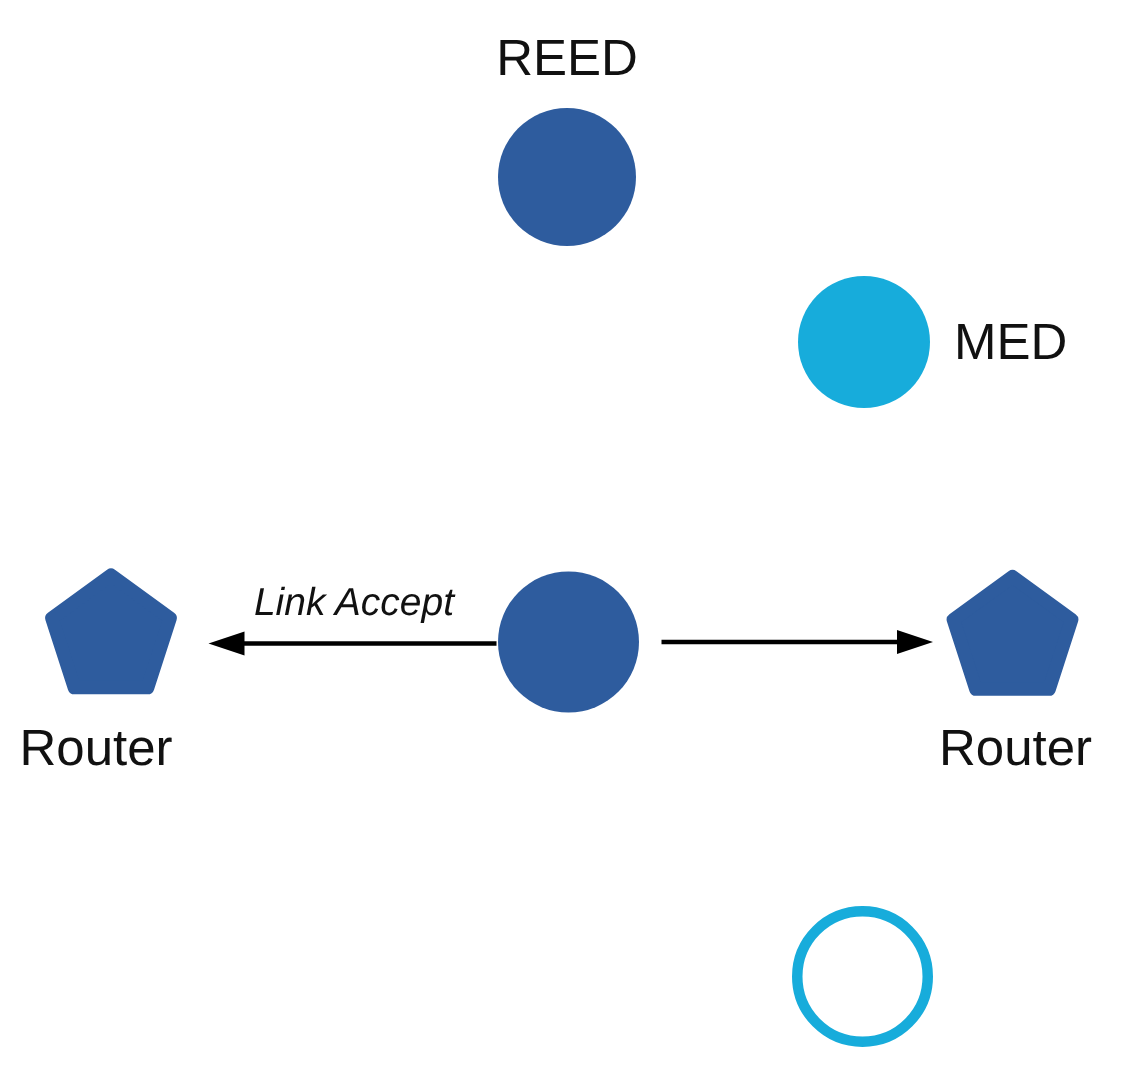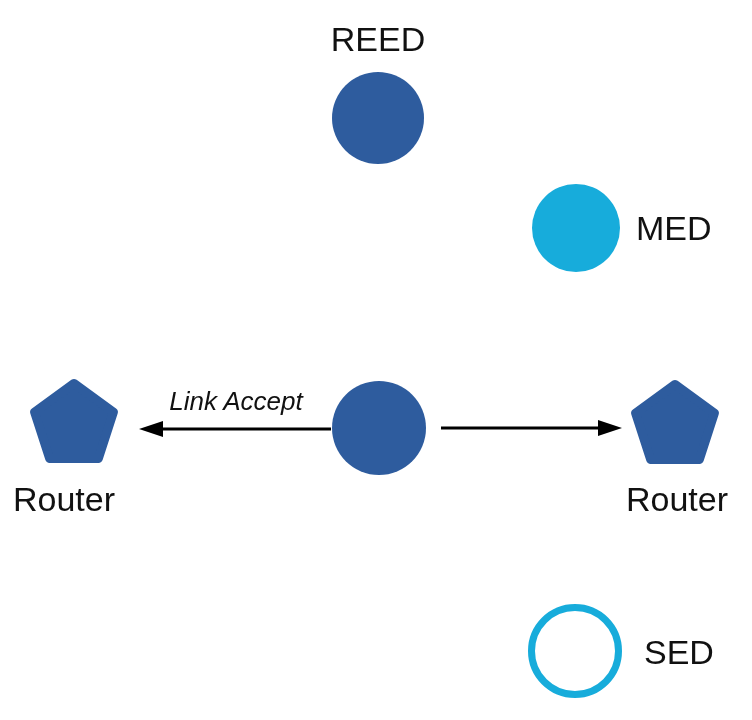--- a/index.html
+++ b/index.html
@@ -71,17 +71,16 @@
   </svg>
 
   <div class="node-label centered" style="left:378px; top:19px;">REED</div>
 
   <div class="node-label" style="left:636px; top:208px;text-align:center;">MED</div>
 
   <div class="node-label centered" style="left:64px; top:479px;">Router</div>
 
   <div class="node-label centered" style="left:677px; top:479px;">Router</div>
 
-  <div class="node-label" style="left:644px; top:632px;">SED</div>
 
   <div class="edge-label" style="left:236px; top:386px;">Link Accept</div>
 
 </div>
 
 </body></html>

